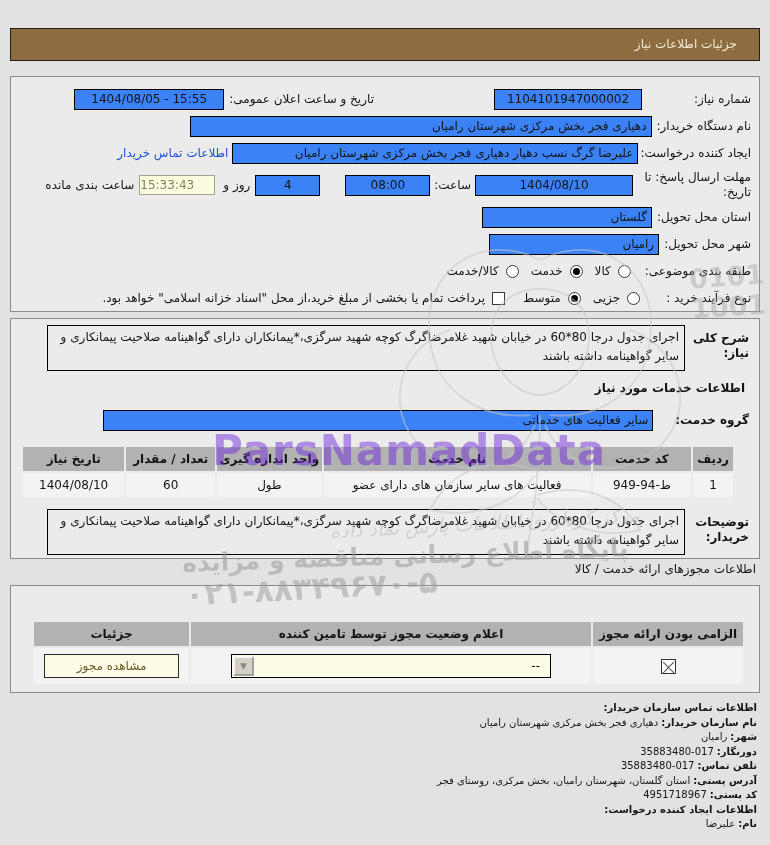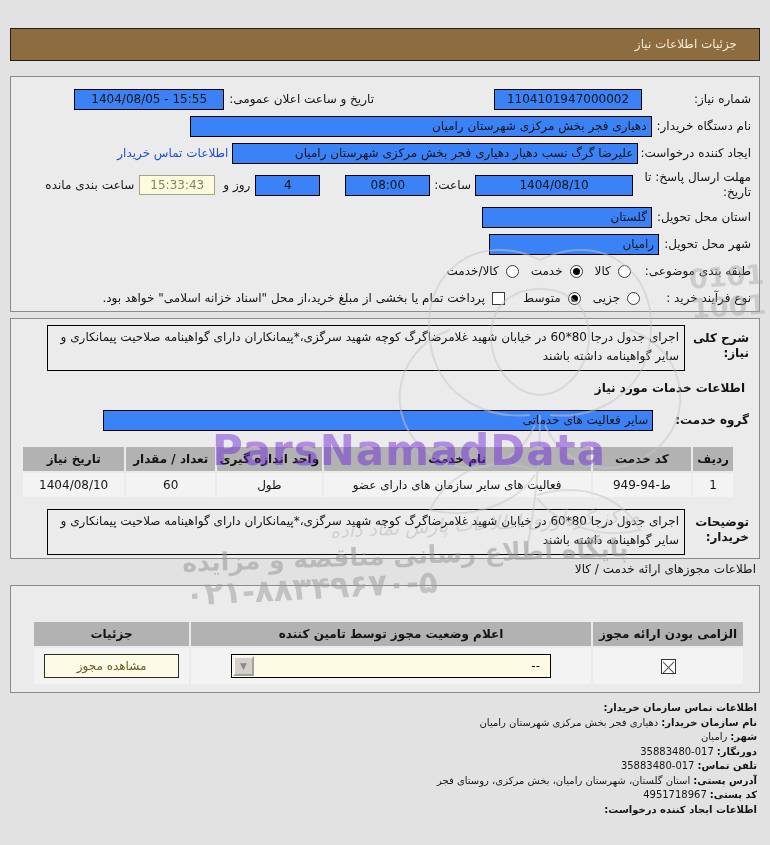--- a/index.html
+++ b/index.html
@@ -28,21 +28,21 @@
   .b { font-weight:bold; }
   .ibox {
     background:#3b82f6; border:1px solid #000; height:21px; line-height:19px;
     padding:0 4px; display:inline-block; overflow:hidden; white-space:nowrap;
   }
   .c { text-align:center; }
   .vr { text-align:right; }
   .link { color:#1d4ed8; cursor:pointer; }
   .count {
     background:#fbfbdf; border:1px solid #a3a394; color:#84845a;
-    height:20px; line-height:18px; text-align:center; display:inline-block;
+    height:20px; line-height:18px; display:inline-block;
   }
   .radio {
     width:13px; height:13px; border:1px solid #3a3a3a; border-radius:50%;
     background:#fff; display:inline-block; position:relative; flex:none;
   }
   .radio.checked::after {
     content:""; position:absolute; top:2px; left:2px; right:2px; bottom:2px;
     background:#000; border-radius:50%;
   }
   .cbx { width:13px; height:13px; border:1px solid #3a3a3a; background:#fff; flex:none; }
@@ -265,20 +265,23 @@
   <div class="cline">
     <span class="b">تلفن تماس:</span><span dir="ltr">35883480-017</span>
   </div>
   <div class="cline">
     <span class="b">آدرس پستی:</span><span>استان گلستان، شهرستان رامیان، بخش مرکزی، روستای فجر</span>
   </div>
   <div class="cline">
     <span class="b">کد پستی:</span><span dir="ltr">4951718967</span>
   </div>
   <div class="cline b">اطلاعات ایجاد کننده درخواست:</div>
+  <div class="cline">
+    <span class="b">نام:</span><span>علیرضا</span>
+  </div>
 </div>
 
 <div id="wm">
   <svg class="wm-flower" width="420" height="345" viewBox="0 0 420 345">
     <g fill="none" stroke="#c6c6c6" stroke-width="2">
       <path d="M210 40 C 150 10, 90 50, 100 120 C 105 170, 150 200, 200 195"></path>
       <path d="M210 40 C 270 10, 330 50, 320 120 C 315 170, 270 200, 220 195"></path>
       <path d="M120 110 C 60 130, 50 210, 110 240 C 150 260, 190 240, 205 205"></path>
       <path d="M300 110 C 360 130, 370 210, 310 240 C 270 260, 230 240, 215 205"></path>
       <path d="M165 95 C 180 60, 240 60, 255 95 C 270 135, 240 175, 210 175 C 180 175, 150 135, 165 95"></path>

